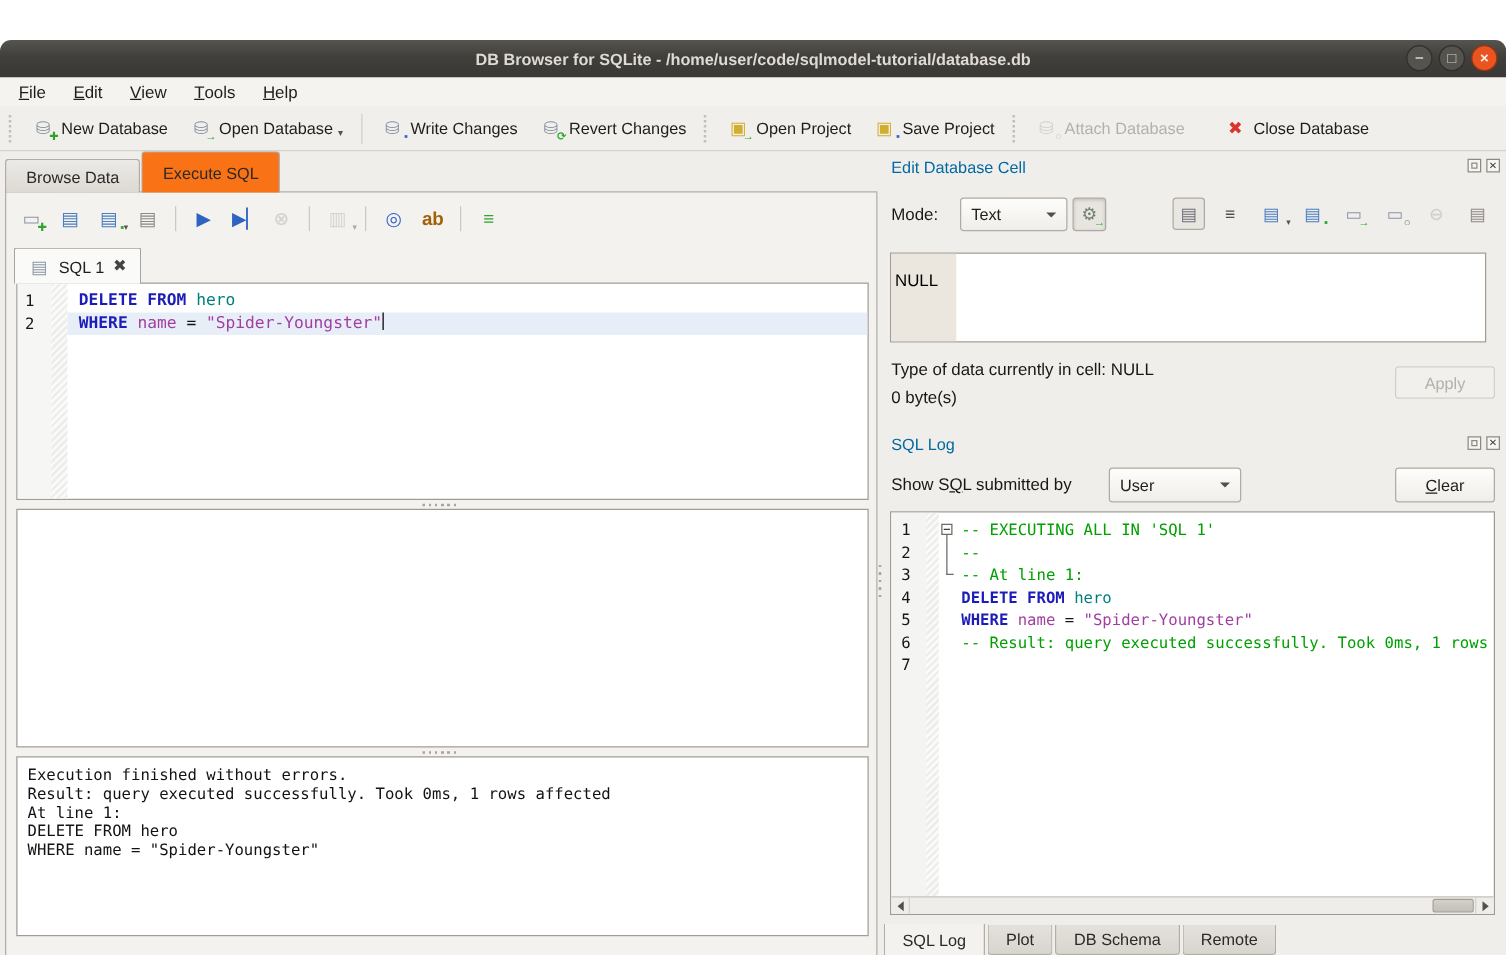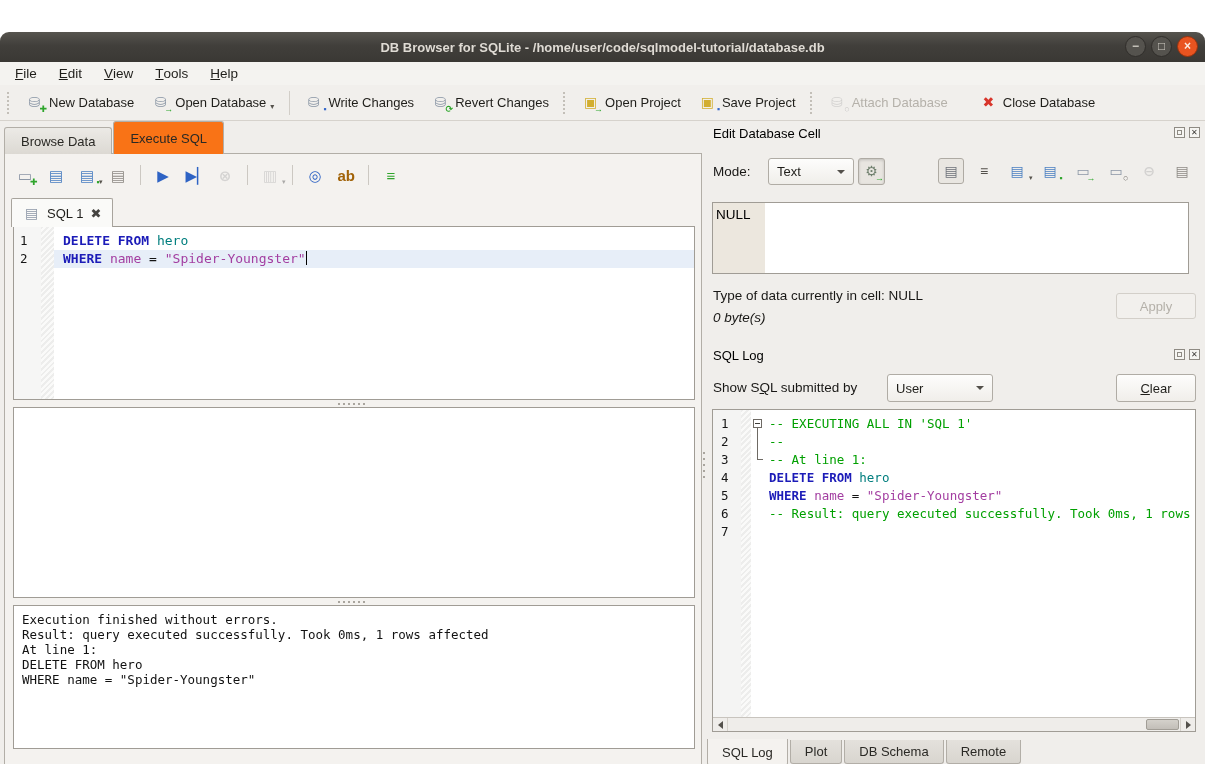--- a/index.html
+++ b/index.html
@@ -104,21 +104,21 @@
     color:#121212; white-space:pre; }
 
   
   .vsplit { position:absolute; left:702px; top:89px; width:5px; height:646px; }
   .vsplit-dots { position:absolute; left:1px; top:331px; width:2px; height:26px;
     background:repeating-linear-gradient(180deg,#a9a59e 0 2px,transparent 2px 6px); }
 
   
   .right-panel { position:absolute; left:707px; top:89px; width:498px; height:646px; }
   .dock-header { position:absolute; left:0; width:100%; height:20px;
-    font-size:13px; color:#000000; }
+    font-size:13px; color:#0369a1; }
   .dock-title { position:absolute; left:6px; top:2px; }
   .dock-btns { position:absolute; right:5px; top:3px; display:flex; gap:4px; }
   .dock-btn { width:11px; height:11px; border:1px solid #8e8a83; background:#f6f5f2;
     position:relative; }
   .dock-btn.float::before { content:""; position:absolute; inset:2px;
     border:1px solid #8e8a83; }
   .dock-btn.closeb::before { content:"✕"; position:absolute; left:1px; top:0;
     font-size:8px; line-height:9px; color:#3c3a36; }
 
   .qcombo { position:absolute; background:linear-gradient(#fdfdfc,#f0eeea);
@@ -139,24 +139,24 @@
 
   .cell-toolbar { position:absolute; left:231px; top:37px; display:flex; gap:7px; }
   .cellbtn { width:26px; height:26px; display:flex; align-items:center;
     justify-content:center; }
   .cellbtn.pressed { border:1px solid #aeaaa3; background:#e9e6e1; border-radius:3px; }
   .cellbtn.disabled { opacity:.45; filter:grayscale(1); }
 
   .cell-box { position:absolute; left:5px; top:81px; width:477px; height:72px;
     background:#fff; border:1px solid #a09c95; }
   .cell-gutter { position:absolute; left:0; top:0; bottom:0; width:52px; background:#ece7de; }
-  .cell-text { position:absolute; left:3px; top:4px; font-size:13.5px; color:#000; }
+  .cell-text { position:absolute; left:3px; top:14px; font-size:13.5px; color:#000; }
 
   .cell-info1 { position:absolute; left:6px; top:167px; font-size:13.5px; color:#191816; }
-  .cell-info2 { position:absolute; left:6px; top:189px; font-size:13.5px; color:#191816;font-style:italic; }
+  .cell-info2 { position:absolute; left:6px; top:189px; font-size:13.5px; color:#191816; }
 
   .filter-label { position:absolute; left:6px; top:253px; height:28px;
     line-height:28px; font-size:13.5px; color:#191816; }
 
   .log-box { position:absolute; left:5px; top:288px; width:484px; height:323px;
     background:#fff; border:1px solid #a09c95; overflow:hidden; }
   .log-gutter { position:absolute; left:0; top:0; bottom:14px; width:28px; background:#f4f4f3; }
   .log-hatch { position:absolute; left:28px; top:0; bottom:14px; width:10px;
     background:repeating-linear-gradient(135deg,#ededec 0 2px,#fafaf9 2px 4px); }
   .log-lines { position:absolute; left:0; top:5px; right:0; bottom:14px;

